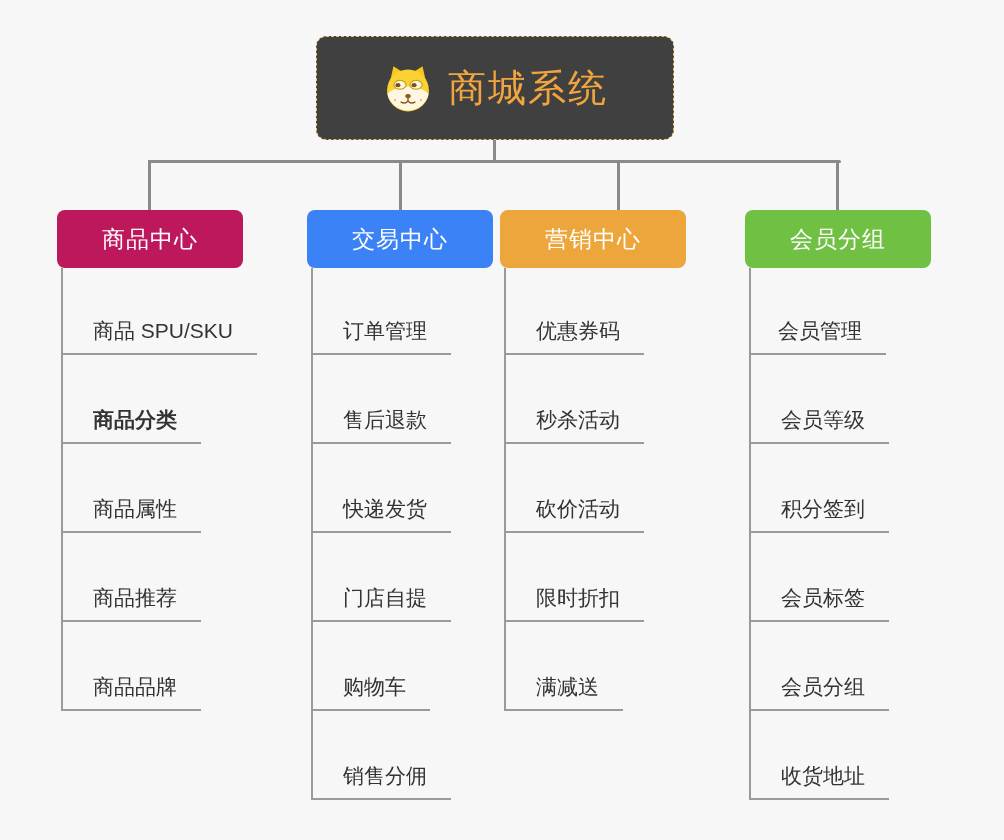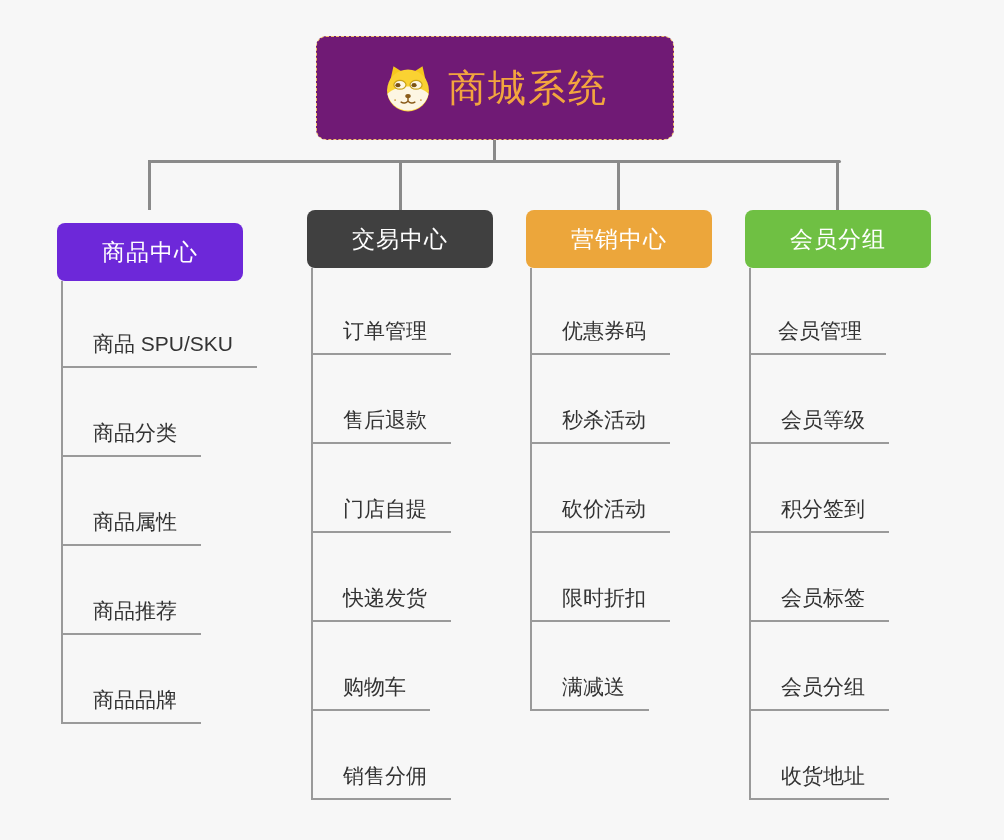--- a/index.html
+++ b/index.html
@@ -43,21 +43,21 @@
   .conn-drop { top:160px; width:3px; height:50px; }
   .conn-drop-1 { left:148px; }
   .conn-drop-2 { left:399px; }
   .conn-drop-3 { left:617px; }
   .conn-drop-4 { left:836px; }
 
   
   .branch { position:absolute; top:210px; }
   .branch-1 { left:57px; }
   .branch-2 { left:307px; }
-  .branch-3 { left:526px; }
+  .branch-3 { left:500px; }
   .branch-4 { left:745px; }
 
   .branch-header {
     width:186px; height:58px;
     border-radius:8px;
     color:#ffffff;
     font-size:23px;
     letter-spacing:1px;
     display:flex;
     align-items:center;
@@ -81,21 +81,21 @@
     color:#333333;
     white-space:nowrap;
   }
   .child:first-child { margin-top:49px; }
 </style>
 </head>
 <body>
 
 <div class="canvas" style="background: rgb(247, 247, 247);">
 
-  <div class="root-node" style="border-color: rgb(243, 192, 106); background: #701a75;">
+  <div class="root-node" style="border-color: rgb(243, 192, 106); background: #404040;">
     <span class="root-icon">
       <svg width="52" height="50" viewBox="0 0 64 62">
         <path d="M10 22 L14 4 L28 13 Z" fill="#f6c81d"></path>
         <path d="M54 22 L50 4 L36 13 Z" fill="#f6c81d"></path>
         <circle cx="32" cy="34" r="26" fill="#fad232"></circle>
         <path d="M6.5 38 a26 26 0 0 0 51 0 c-8-7-17-9-25.5-9 s-17.5 2-25.5 9 Z" fill="#fdf6e3"></path>
         <ellipse cx="22" cy="27" rx="7.5" ry="5.5" fill="#fdf6e3" stroke="#caa21a" stroke-width="1.5"></ellipse>
         <ellipse cx="42" cy="27" rx="7.5" ry="5.5" fill="#fdf6e3" stroke="#caa21a" stroke-width="1.5"></ellipse>
         <ellipse cx="19.5" cy="27.5" rx="3.2" ry="2.6" fill="#7a5214"></ellipse>
         <ellipse cx="39.5" cy="27.5" rx="3.2" ry="2.6" fill="#7a5214"></ellipse>
@@ -109,37 +109,37 @@
   </div>
 
   <div class="connector conn-stem" style="background: rgb(138, 138, 138);"></div>
   <div class="connector conn-rail" style="background: rgb(138, 138, 138);"></div>
   <div class="connector conn-drop conn-drop-1" style="background: rgb(138, 138, 138);"></div>
   <div class="connector conn-drop conn-drop-2" style="background: rgb(138, 138, 138);"></div>
   <div class="connector conn-drop conn-drop-3" style="background: rgb(138, 138, 138);"></div>
   <div class="connector conn-drop conn-drop-4" style="background: rgb(138, 138, 138);"></div>
 
   <div class="branch branch-1">
-    <div class="branch-header" style="background-color: #6d28d9; margin-top: 13px;">商品中心</div>
+    <div class="branch-header" style="background-color: #be185d;">商品中心</div>
     <div class="branch-children" style="border-left-color: rgb(154, 154, 154);">
       <div class="child" style="border-bottom-color: rgb(154, 154, 154);">商品 SPU/SKU</div>
-      <div class="child" style="border-bottom-color: rgb(154, 154, 154);">商品分类</div>
+      <div class="child" style="border-bottom-color: rgb(154, 154, 154); font-weight: bold;">商品分类</div>
       <div class="child" style="border-bottom-color: rgb(154, 154, 154);">商品属性</div>
       <div class="child" style="border-bottom-color: rgb(154, 154, 154);">商品推荐</div>
       <div class="child" style="border-bottom-color: rgb(154, 154, 154);">商品品牌</div>
     </div>
   </div>
 
   <div class="branch branch-2">
-    <div class="branch-header" style="background-color: #404040;">交易中心</div>
+    <div class="branch-header" style="background-color: #3b82f6;">交易中心</div>
     <div class="branch-children" style="border-left-color: rgb(154, 154, 154);">
       <div class="child" style="border-bottom-color: rgb(154, 154, 154);">订单管理</div>
       <div class="child" style="border-bottom-color: rgb(154, 154, 154);">售后退款</div>
+      <div class="child" style="border-bottom-color: rgb(154, 154, 154);">快递发货</div>
       <div class="child" style="border-bottom-color: rgb(154, 154, 154);">门店自提</div>
-      <div class="child" style="border-bottom-color: rgb(154, 154, 154);">快递发货</div>
       <div class="child" style="border-bottom-color: rgb(154, 154, 154);">购物车</div>
       <div class="child" style="border-bottom-color: rgb(154, 154, 154);">销售分佣</div>
     </div>
   </div>
 
   <div class="branch branch-3">
     <div class="branch-header" style="background-color: rgb(236, 166, 59);">营销中心</div>
     <div class="branch-children" style="border-left-color: rgb(154, 154, 154);">
       <div class="child" style="border-bottom-color: rgb(154, 154, 154);">优惠券码</div>
       <div class="child" style="border-bottom-color: rgb(154, 154, 154);">秒杀活动</div>

